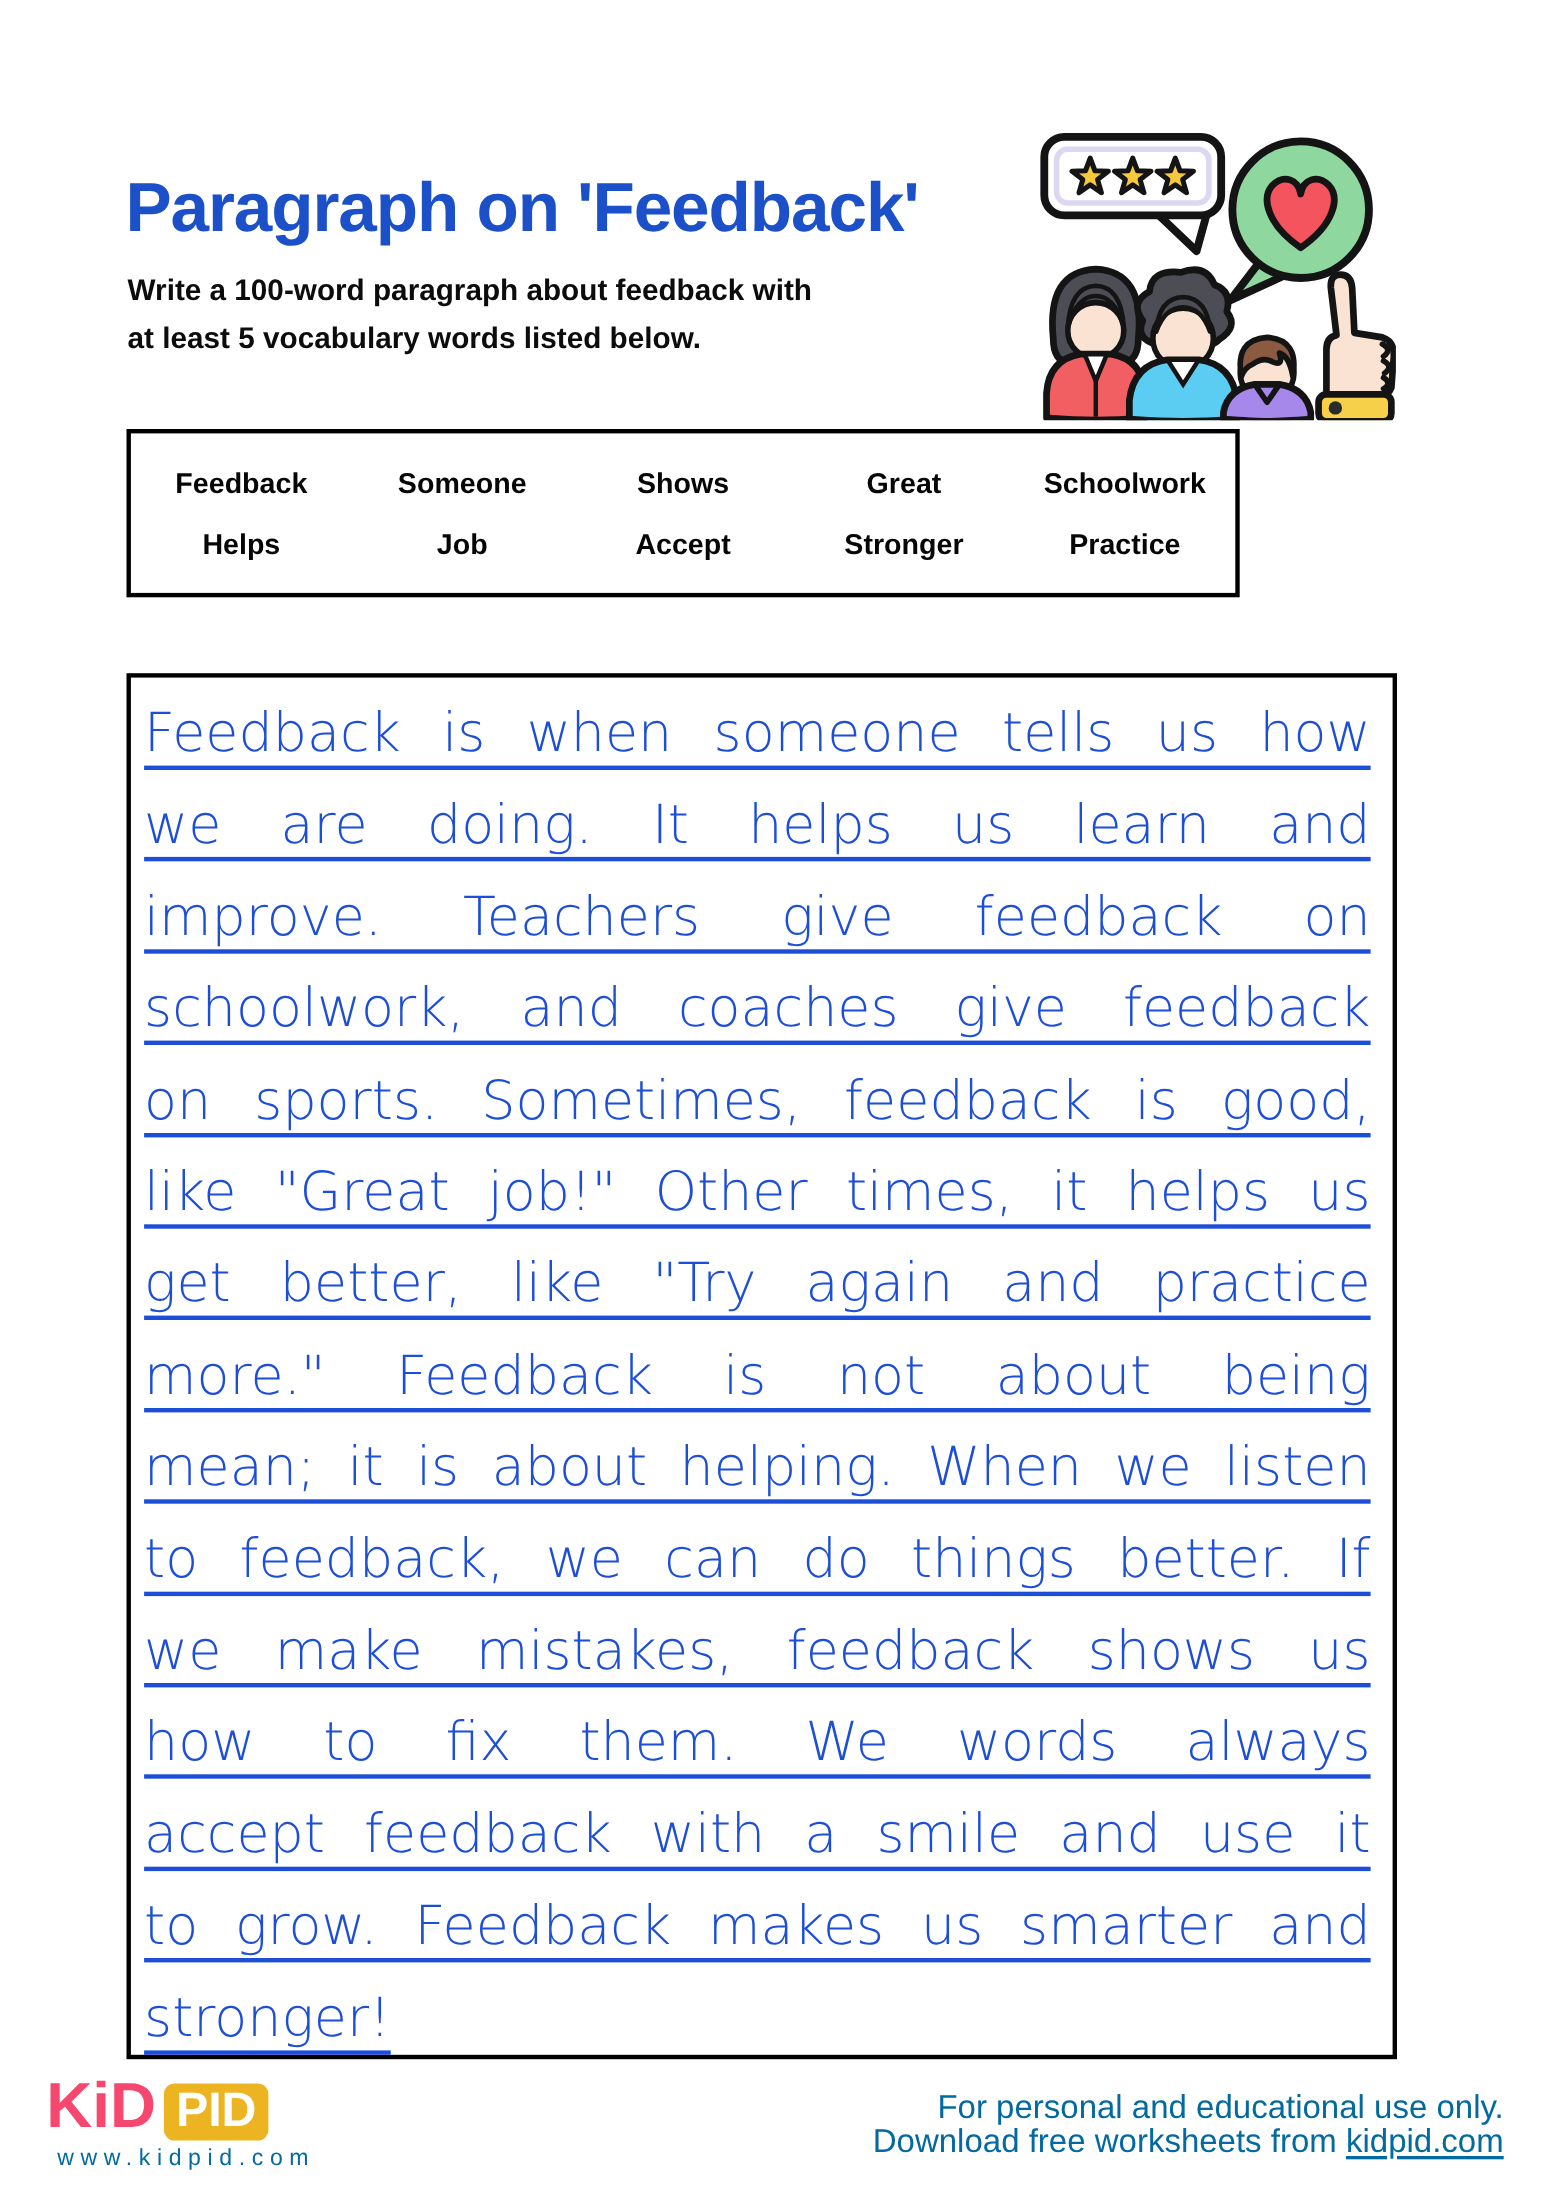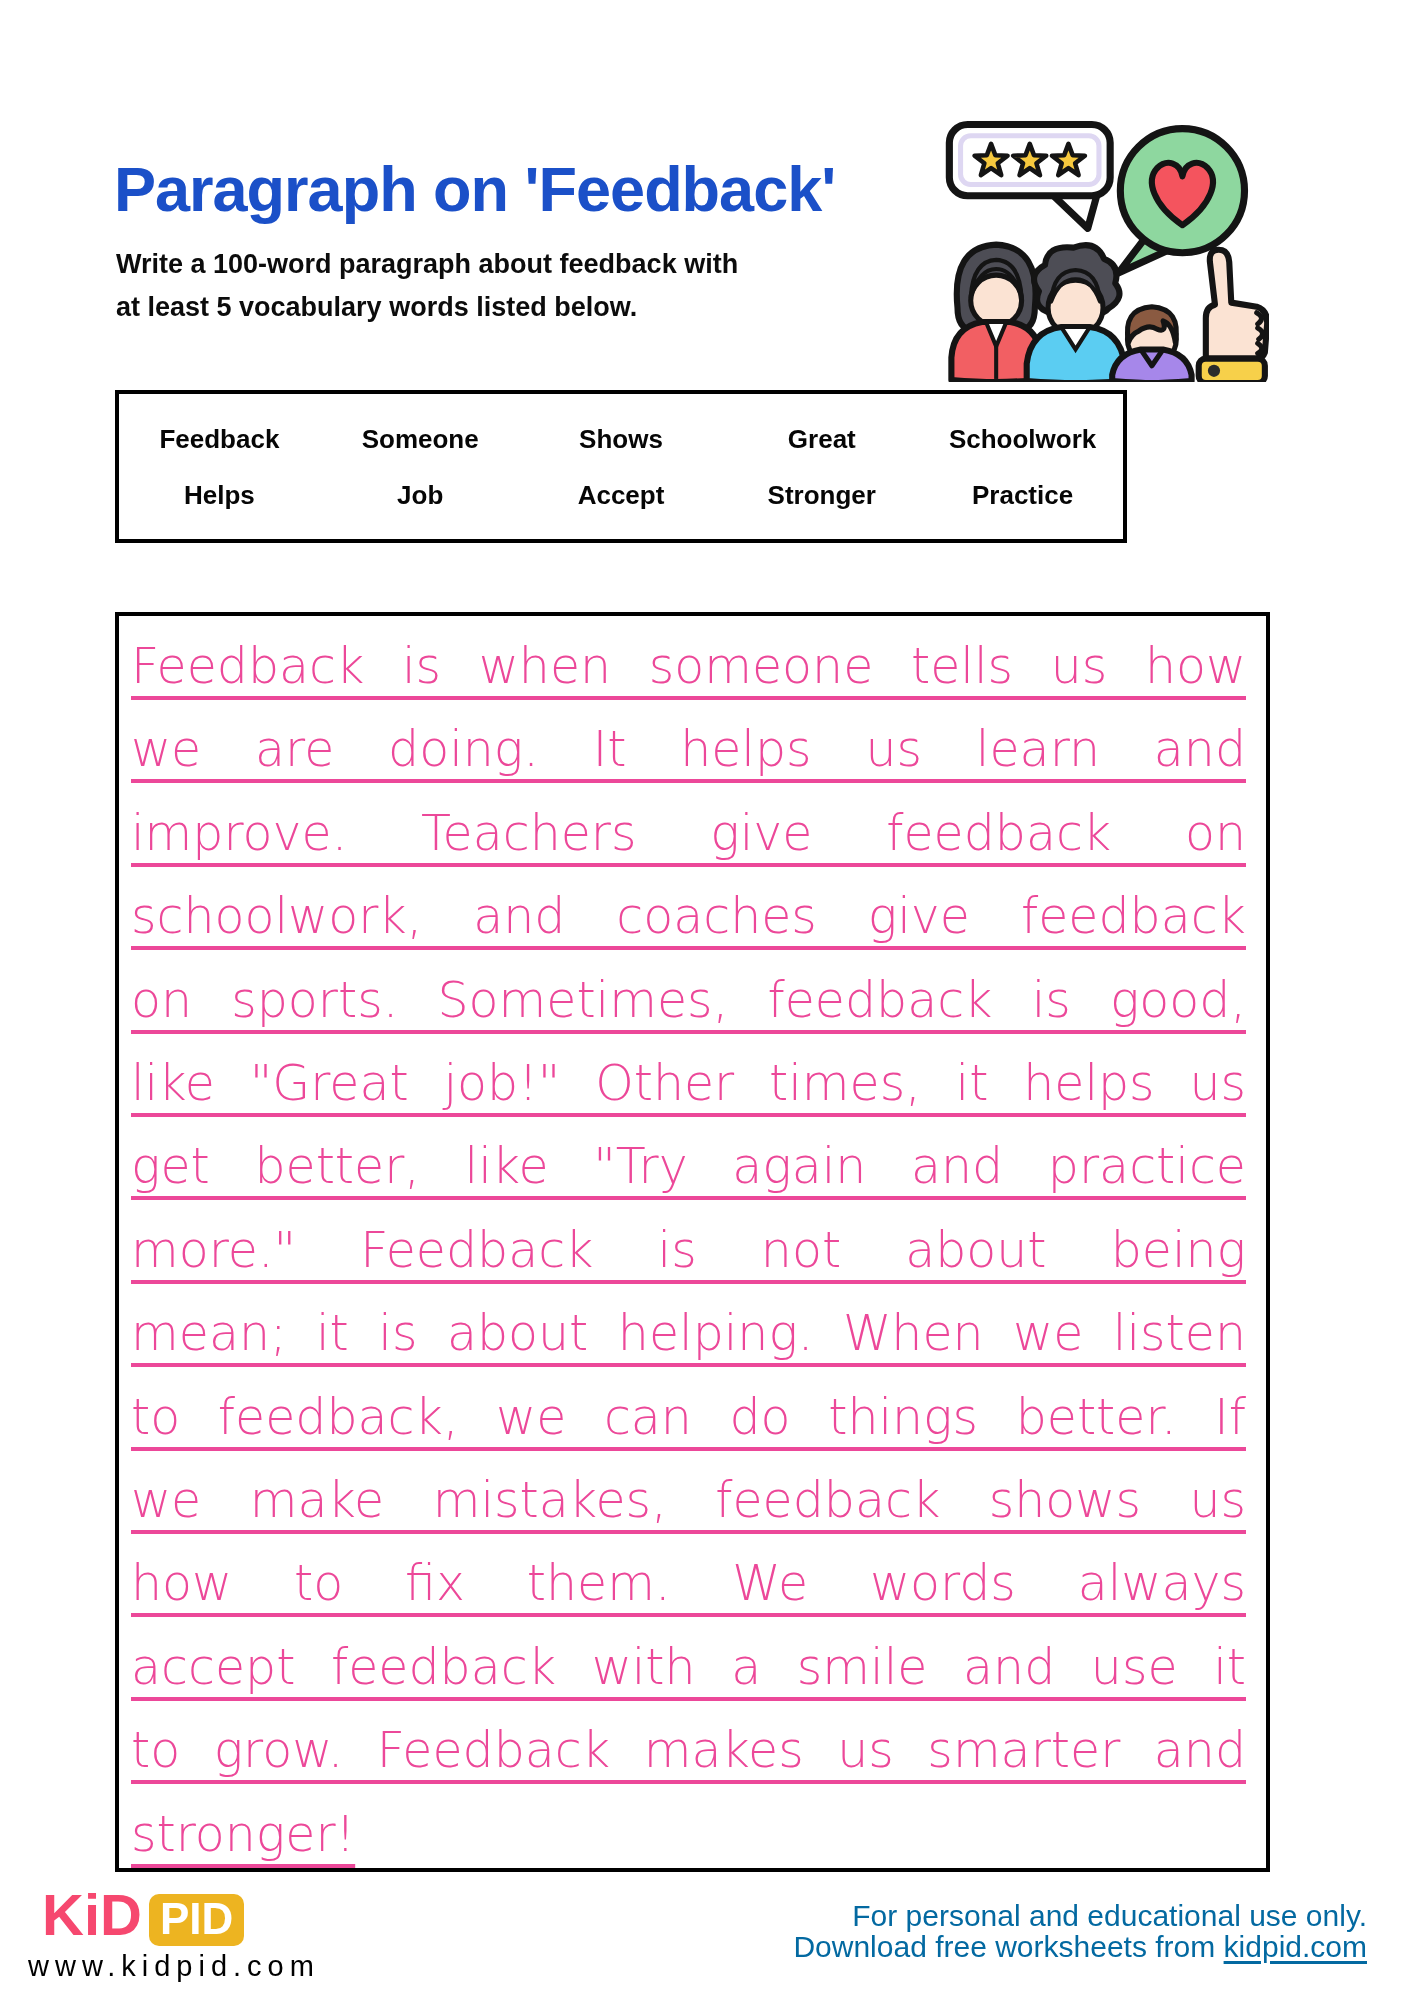--- a/index.html
+++ b/index.html
@@ -35,21 +35,21 @@
     font-size:26px;font-weight:700;color:#060606;line-height:30px;
   }
 
   .answer-box{
     position:absolute;left:115px;top:612px;width:1155px;height:1260px;
     border:4px solid #000;box-sizing:border-box;
     padding:9px 20px 0 12px;background:#fff;
   }
   .para-line{
     font-family:"DejaVu Sans", sans-serif;
-    font-size:49px;font-weight:300;color:#ec4899;
+    font-size:49px;font-weight:300;color:#1d4ed8;
     line-height:83.4px;
     text-align:justify;text-align-last:justify;
     text-decoration:underline;
     text-decoration-thickness:4px;
     text-underline-offset:13px;
     text-decoration-skip-ink:none;
     white-space:nowrap;
   }
   .para-line.last{text-align-last:left;}
 
@@ -58,22 +58,22 @@
     color:var(--logo-pink,#f6486f);
     font-size:58px;font-weight:800;letter-spacing:0px;vertical-align:middle;
   }
   .logo-pid{
     display:inline-block;vertical-align:middle;margin-left:7px;margin-top:10px;
     background:var(--logo-yellow,#edb421);color:#ffffff;
     font-size:44px;font-weight:800;
     padding:3px 11px 5px 11px;border-radius:10px;
   }
   .website-url{
-    position:absolute;left:28px;top:1950px;
-    font-size:29px;font-weight:400;letter-spacing:6px;color:#000000;
+    position:absolute;left:52px;top:1950px;
+    font-size:21px;font-weight:400;letter-spacing:6px;color:#0369a1;
   }
 
   .footer-note{
     position:absolute;right:47px;top:1900px;
     text-align:right;font-size:30px;font-weight:300;line-height:31px;color:#0369a1;
   }
   .kidpid-link{text-decoration:underline;text-underline-offset:4px;}
 </style>
 </head>
 <body>

